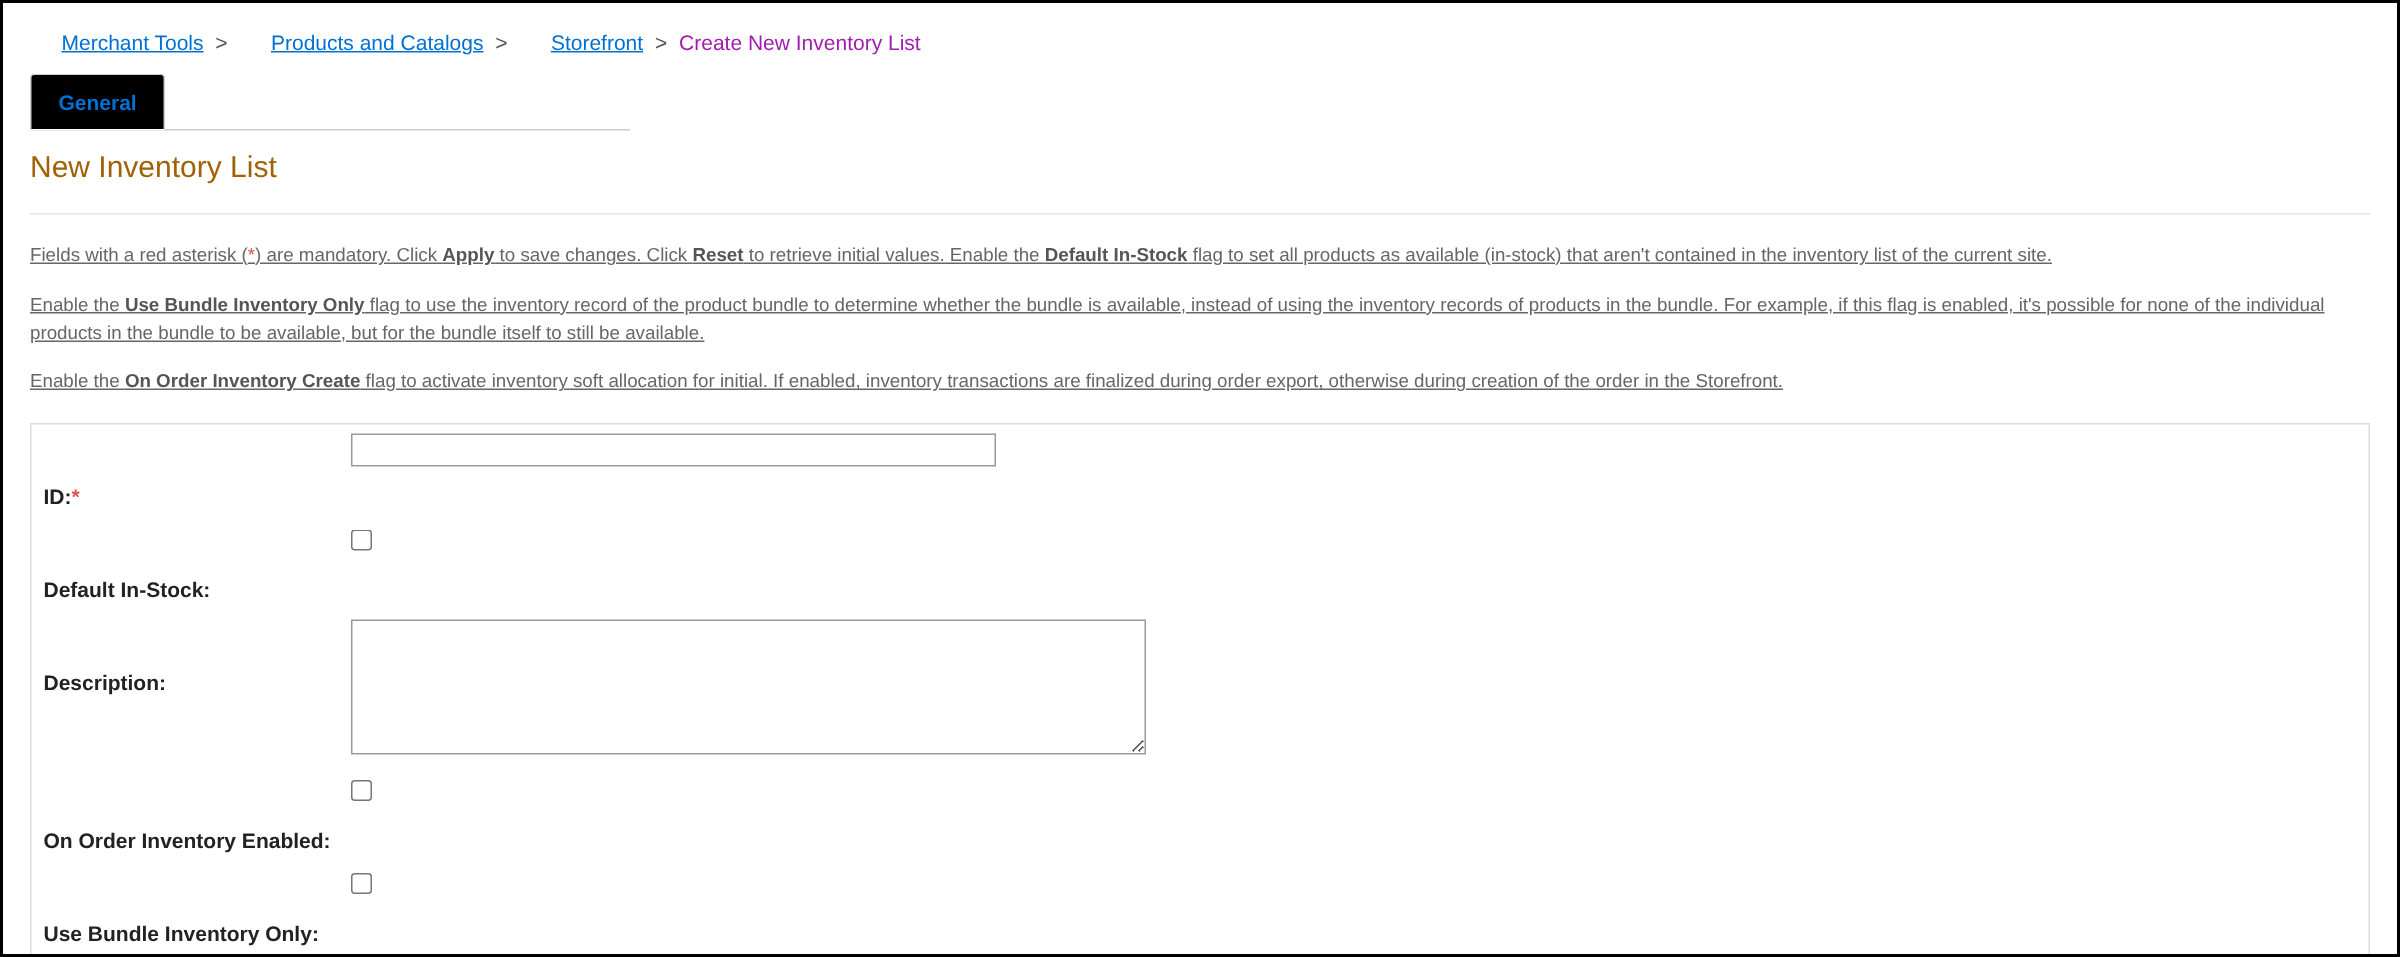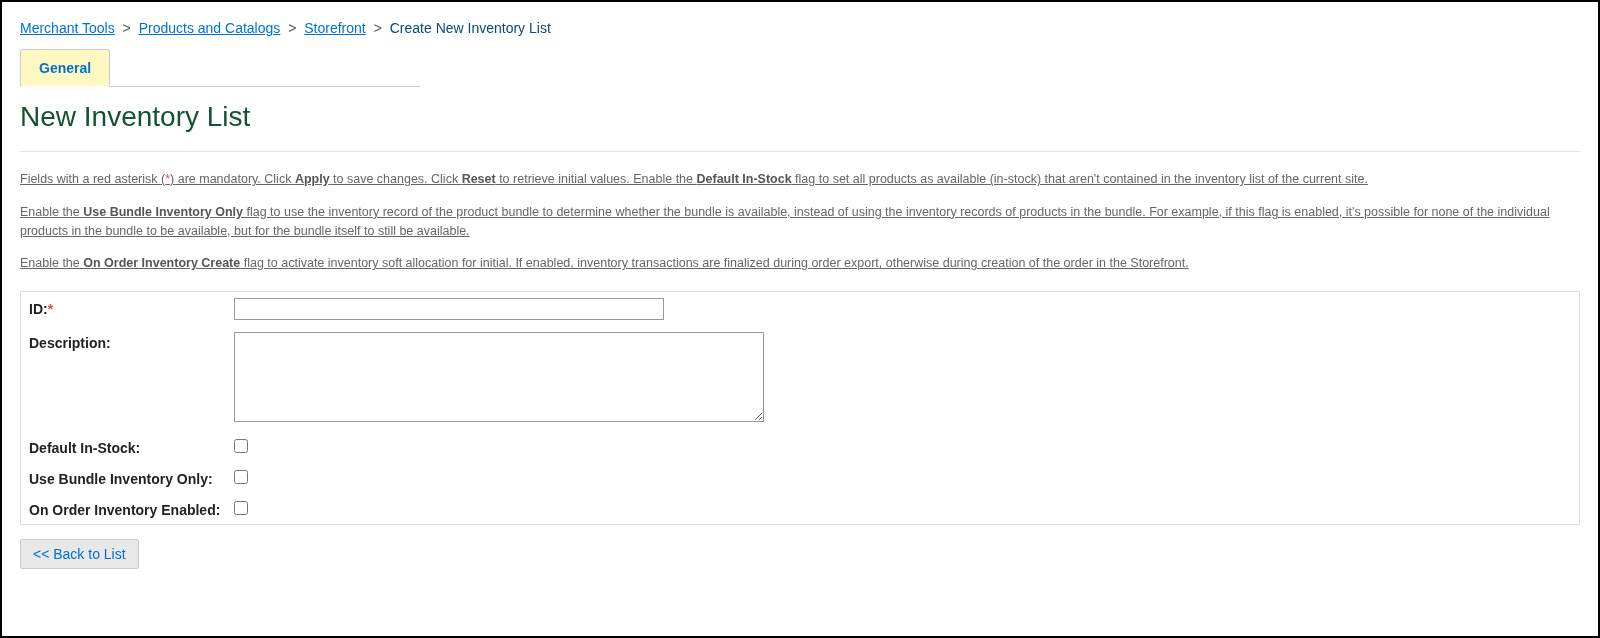--- a/index.html
+++ b/index.html
@@ -17,56 +17,57 @@
       height: 638px;
       padding: 18px;
       position: relative;
     }
     .breadcrumb {
       font-size: 14px;
       margin-bottom: 12px;
     }
     .breadcrumb a {
       color: #0070d2;
+      margin-left: 21px;
     }
     .breadcrumb .sep {
       color: #555;
       margin: 0 4px;
     }
     .breadcrumb .current {
-      color: #0c4a6e;
+      color: #a21caf;
     }
     .tabs {
       display: flex;
       border-bottom: 1px solid #ccc;
       width: 400px;
       margin-bottom: 14px;
     }
     .tab {
       padding: 10px 18px;
       font-size: 14px;
       color: #888;
       cursor: pointer;
       border: 1px solid transparent;
       border-bottom: none;
       position: relative;
       top: 1px;
-      background: #fef9c3;
+      background: #000000;
     }
     .tab.active {
       color: #0070d2;
       font-weight: bold;
       border: 1px solid #ccc;
       border-bottom: 1px solid #fff;
       border-radius: 3px 3px 0 0;
     }
     .page-title {
-      font-size: 28px;
+      font-size: 20px;
       font-weight: normal;
-      color: #14532d;
+      color: #a16207;
       margin-bottom: 18px;
     }
     hr.divider {
       border: none;
       border-top: 1px solid #e5e5e5;
       margin-bottom: 18px;
     }
     .help-text {
       font-size: 12.5px;
       color: #666;
@@ -89,20 +90,21 @@
       display: flex;
       padding: 6px 8px;
       align-items: flex-start;
     }
     .form-label {
       width: 205px;
       font-weight: bold;
       font-size: 14px;
       color: #222;
       padding-top: 3px;
+      margin-top: 31px;
     }
     .form-label .req {
       color: #d9534f;
     }
     .form-control {
       flex: 0 0 auto;
     }
     input[type="text"].id-input {
       width: 430px;
       height: 22px;
@@ -194,41 +196,41 @@
 </p>
 
 <div class="form-box">
   <div class="form-row">
     <div class="form-label"><span>ID:</span><span class="req">*</span></div>
     <div class="form-control">
       <input type="text" class="id-input" value="" style="">
     </div>
   </div>
   <div class="form-row">
+    <div class="form-label">Default In-Stock:</div>
+    <div class="form-control">
+      <input type="checkbox" style="">
+    </div>
+  </div>
+  <div class="form-row">
     <div class="form-label">Description:</div>
     <div class="form-control">
       <textarea class="desc-input" style=""></textarea>
     </div>
   </div>
   <div class="form-row">
-    <div class="form-label">Default In-Stock:</div>
+    <div class="form-label">On Order Inventory Enabled:</div>
     <div class="form-control">
       <input type="checkbox" style="">
     </div>
   </div>
   <div class="form-row">
     <div class="form-label">Use Bundle Inventory Only:</div>
     <div class="form-control">
       <input type="checkbox" style="">
     </div>
   </div>
-  <div class="form-row">
-    <div class="form-label">On Order Inventory Enabled:</div>
-    <div class="form-control">
-      <input type="checkbox" style="">
-    </div>
-  </div>
 </div>
 
 <button class="back-btn">&lt;&lt; Back to List</button>
 
 
 
 
 </body></html>

